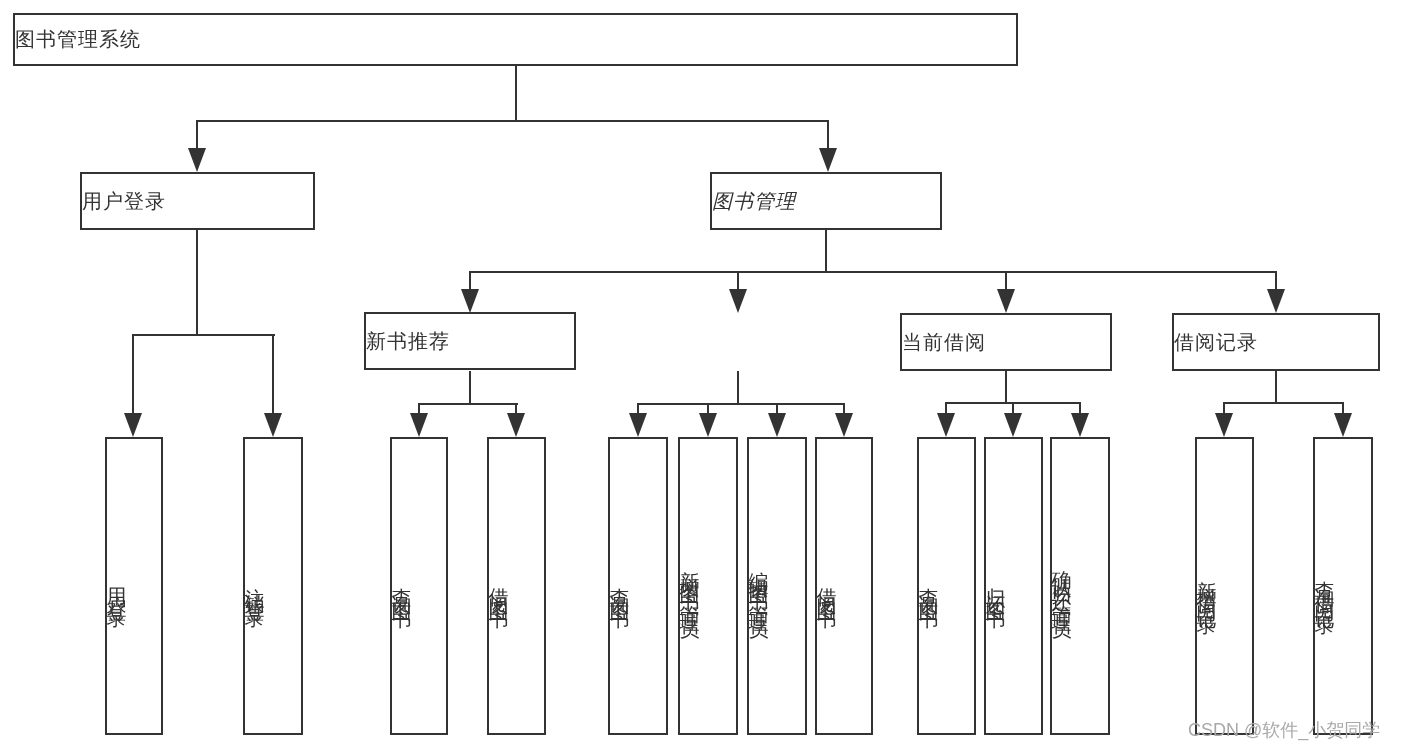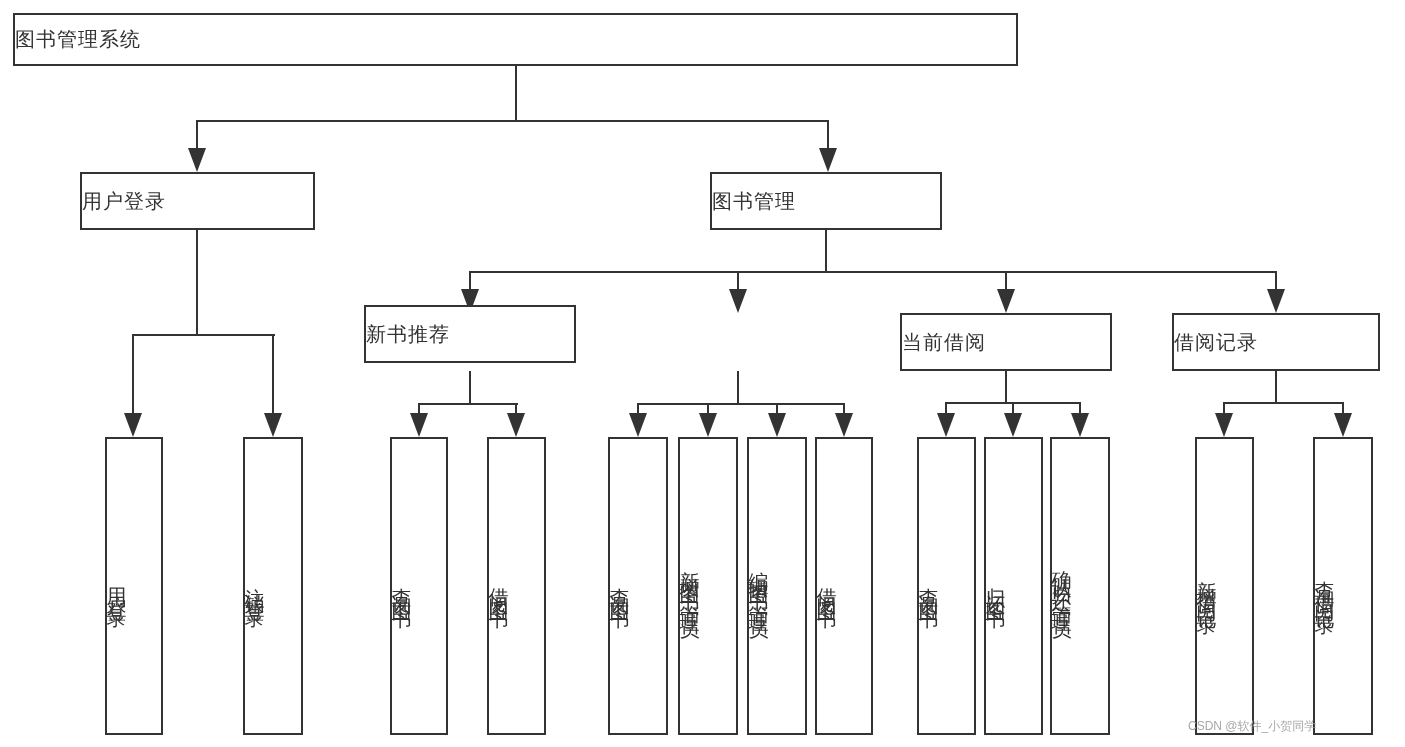--- a/index.html
+++ b/index.html
@@ -31,21 +31,21 @@
   .hline{position:absolute;height:2px;background:var(--line,#333333);}
   .arrow{
     position:absolute;width:0;height:0;
     border-left:9px solid transparent;
     border-right:9px solid transparent;
     border-top:24px solid var(--line,#333333);
   }
   .watermark{
     position:absolute;
     left:1188px;top:718px;
-    font-size:12px;
+    font-size:18px;
     color:var(--watermark,#a8a8a8);
     white-space:nowrap;
     z-index:5;
   }
 </style>
 </head>
 <body>
 
 <div id="canvas">
 
@@ -56,21 +56,21 @@
   <div class="vline" style="left:515px;top:66px;height:56px;"></div>
   <div class="hline" style="left:197px;top:120px;width:632px;"></div>
   <div class="vline" style="left:196px;top:120px;height:32px;"></div>
   <div class="arrow" style="left:188px;top:148px;"></div>
   <div class="vline" style="left:827px;top:120px;height:32px;"></div>
   <div class="arrow" style="left:819px;top:148px;"></div>
 
   <div class="box" style="left:80px;top:172px;width:235px;height:58px;">
     <span class="h-label">用户登录</span>
   </div>
-  <div class="box" style="left:710px;top:172px;width:232px;height:58px;">
+  <div class="box" style="left:710px;top:172px;width:232px;height:58px;font-style:italic;">
     <span class="h-label">图书管理</span>
   </div>
 
   <div class="vline" style="left:196px;top:230px;height:105px;"></div>
   <div class="hline" style="left:133px;top:334px;width:142px;"></div>
   <div class="vline" style="left:132px;top:334px;height:80px;"></div>
   <div class="arrow" style="left:124px;top:413px;"></div>
   <div class="vline" style="left:272px;top:334px;height:80px;"></div>
   <div class="arrow" style="left:264px;top:413px;"></div>
 
@@ -78,21 +78,21 @@
   <div class="hline" style="left:469px;top:271px;width:808px;"></div>
   <div class="vline" style="left:469px;top:271px;height:20px;"></div>
   <div class="arrow" style="left:461px;top:289px;"></div>
   <div class="vline" style="left:737px;top:271px;height:20px;"></div>
   <div class="arrow" style="left:729px;top:289px;"></div>
   <div class="vline" style="left:1005px;top:271px;height:20px;"></div>
   <div class="arrow" style="left:997px;top:289px;"></div>
   <div class="vline" style="left:1275px;top:271px;height:20px;"></div>
   <div class="arrow" style="left:1267px;top:289px;"></div>
 
-  <div class="box" style="left:364px;top:305px;width:212px;height:58px;">
+  <div class="box" style="left:364px;top:312px;width:212px;height:58px;">
     <span class="h-label">新书推荐</span>
   </div>
   <div class="box" style="left:1172px;top:313px;width:208px;height:58px;">
     <span class="h-label">借阅记录</span>
   </div>
   <div class="box" style="left:900px;top:313px;width:212px;height:58px;">
     <span class="h-label">当前借阅</span>
   </div>
 
   <div class="vline" style="left:469px;top:371px;height:34px;"></div>

